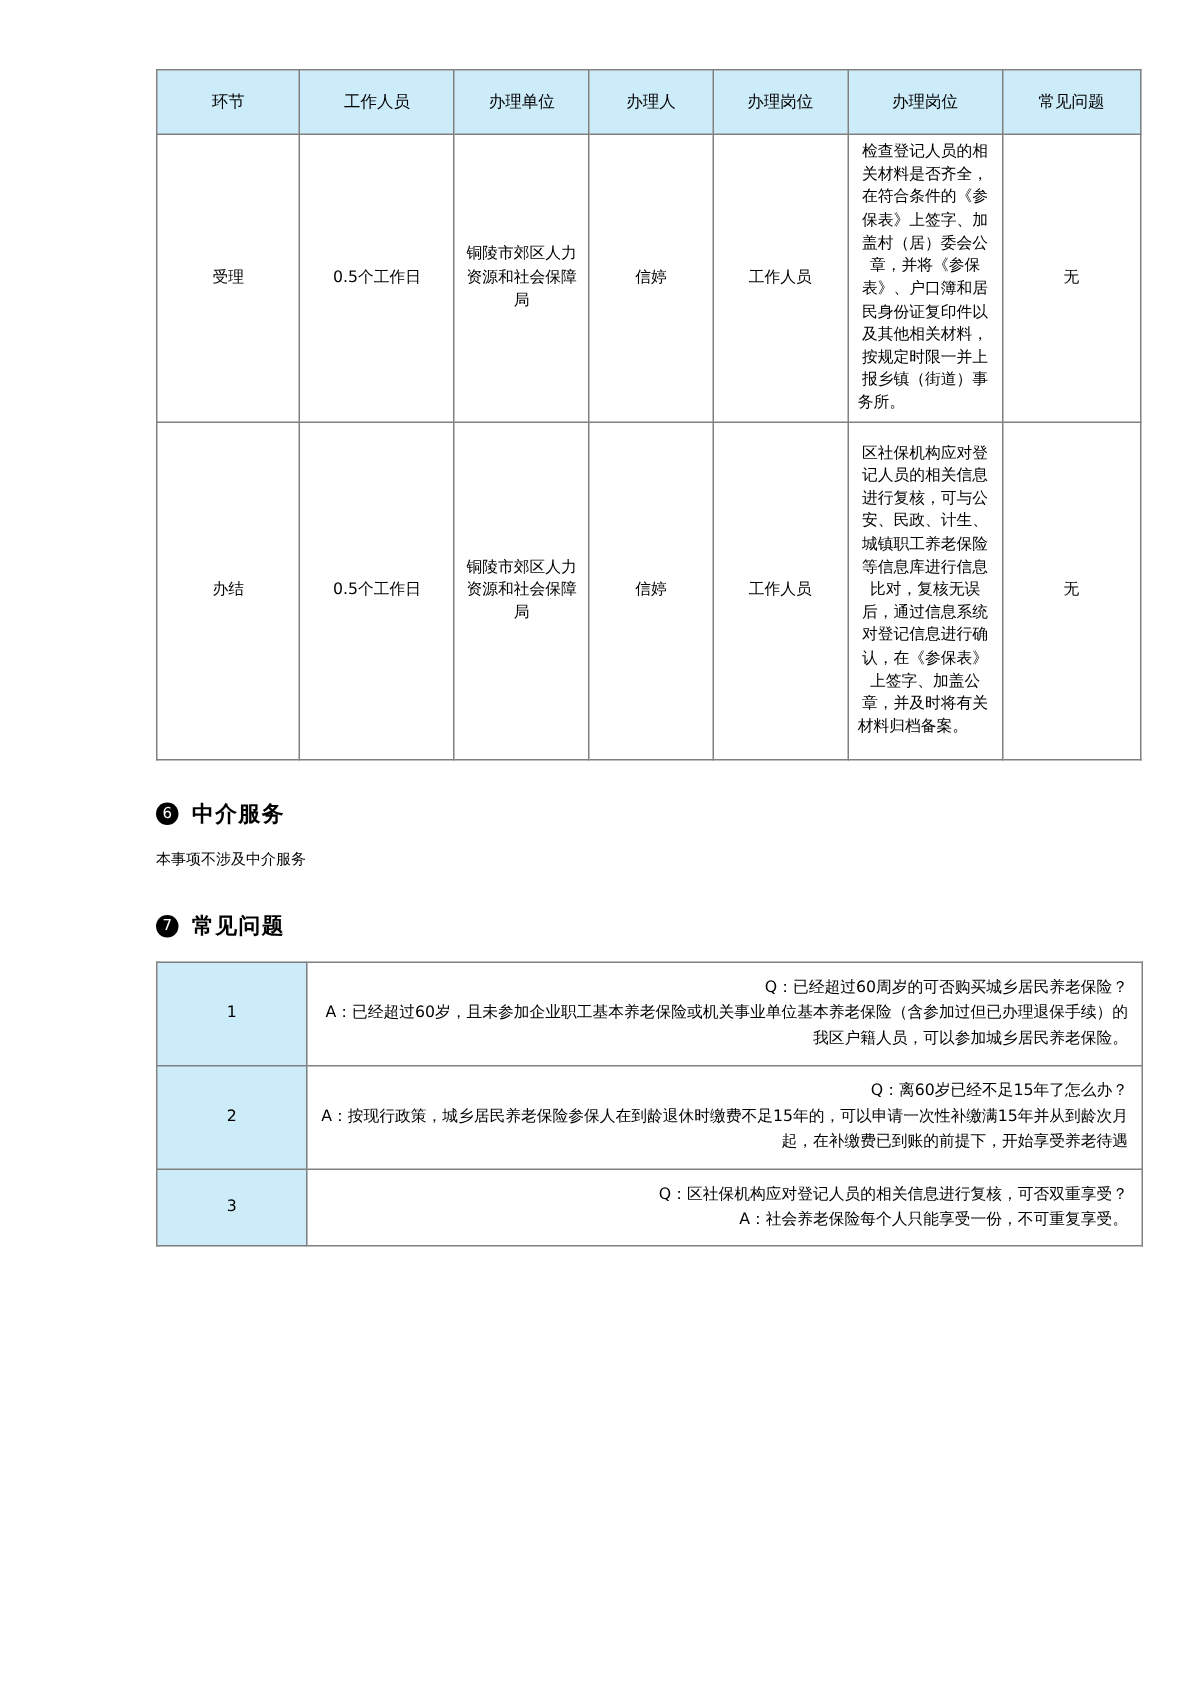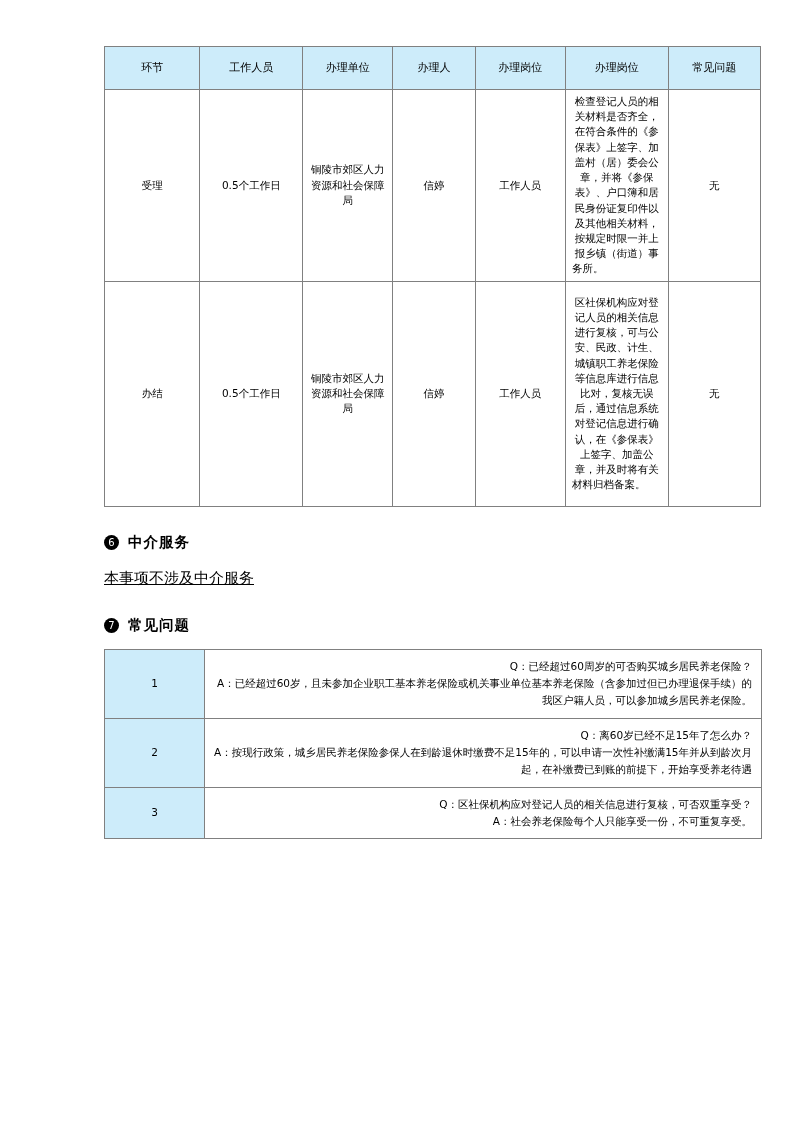--- a/index.html
+++ b/index.html
@@ -72,24 +72,23 @@
     display: inline-block;
     margin-right: 9px;
     font-family: "DejaVu Sans", sans-serif;
   }
   .sec-title {
     font-size: 14.5px;
     font-weight: bold;
     letter-spacing: 1px;
   }
   .sec-body {
-    font-size: 15px;
+    font-size: 10px;
     margin: 14px 0 0 0;
     line-height: 1.6;
-    text-decoration: underline;
   }
 
   
   table.faq {
     border-collapse: collapse;
     width: 657px;
     table-layout: fixed;
     margin-top: 14px;
   }
   table.faq td {

